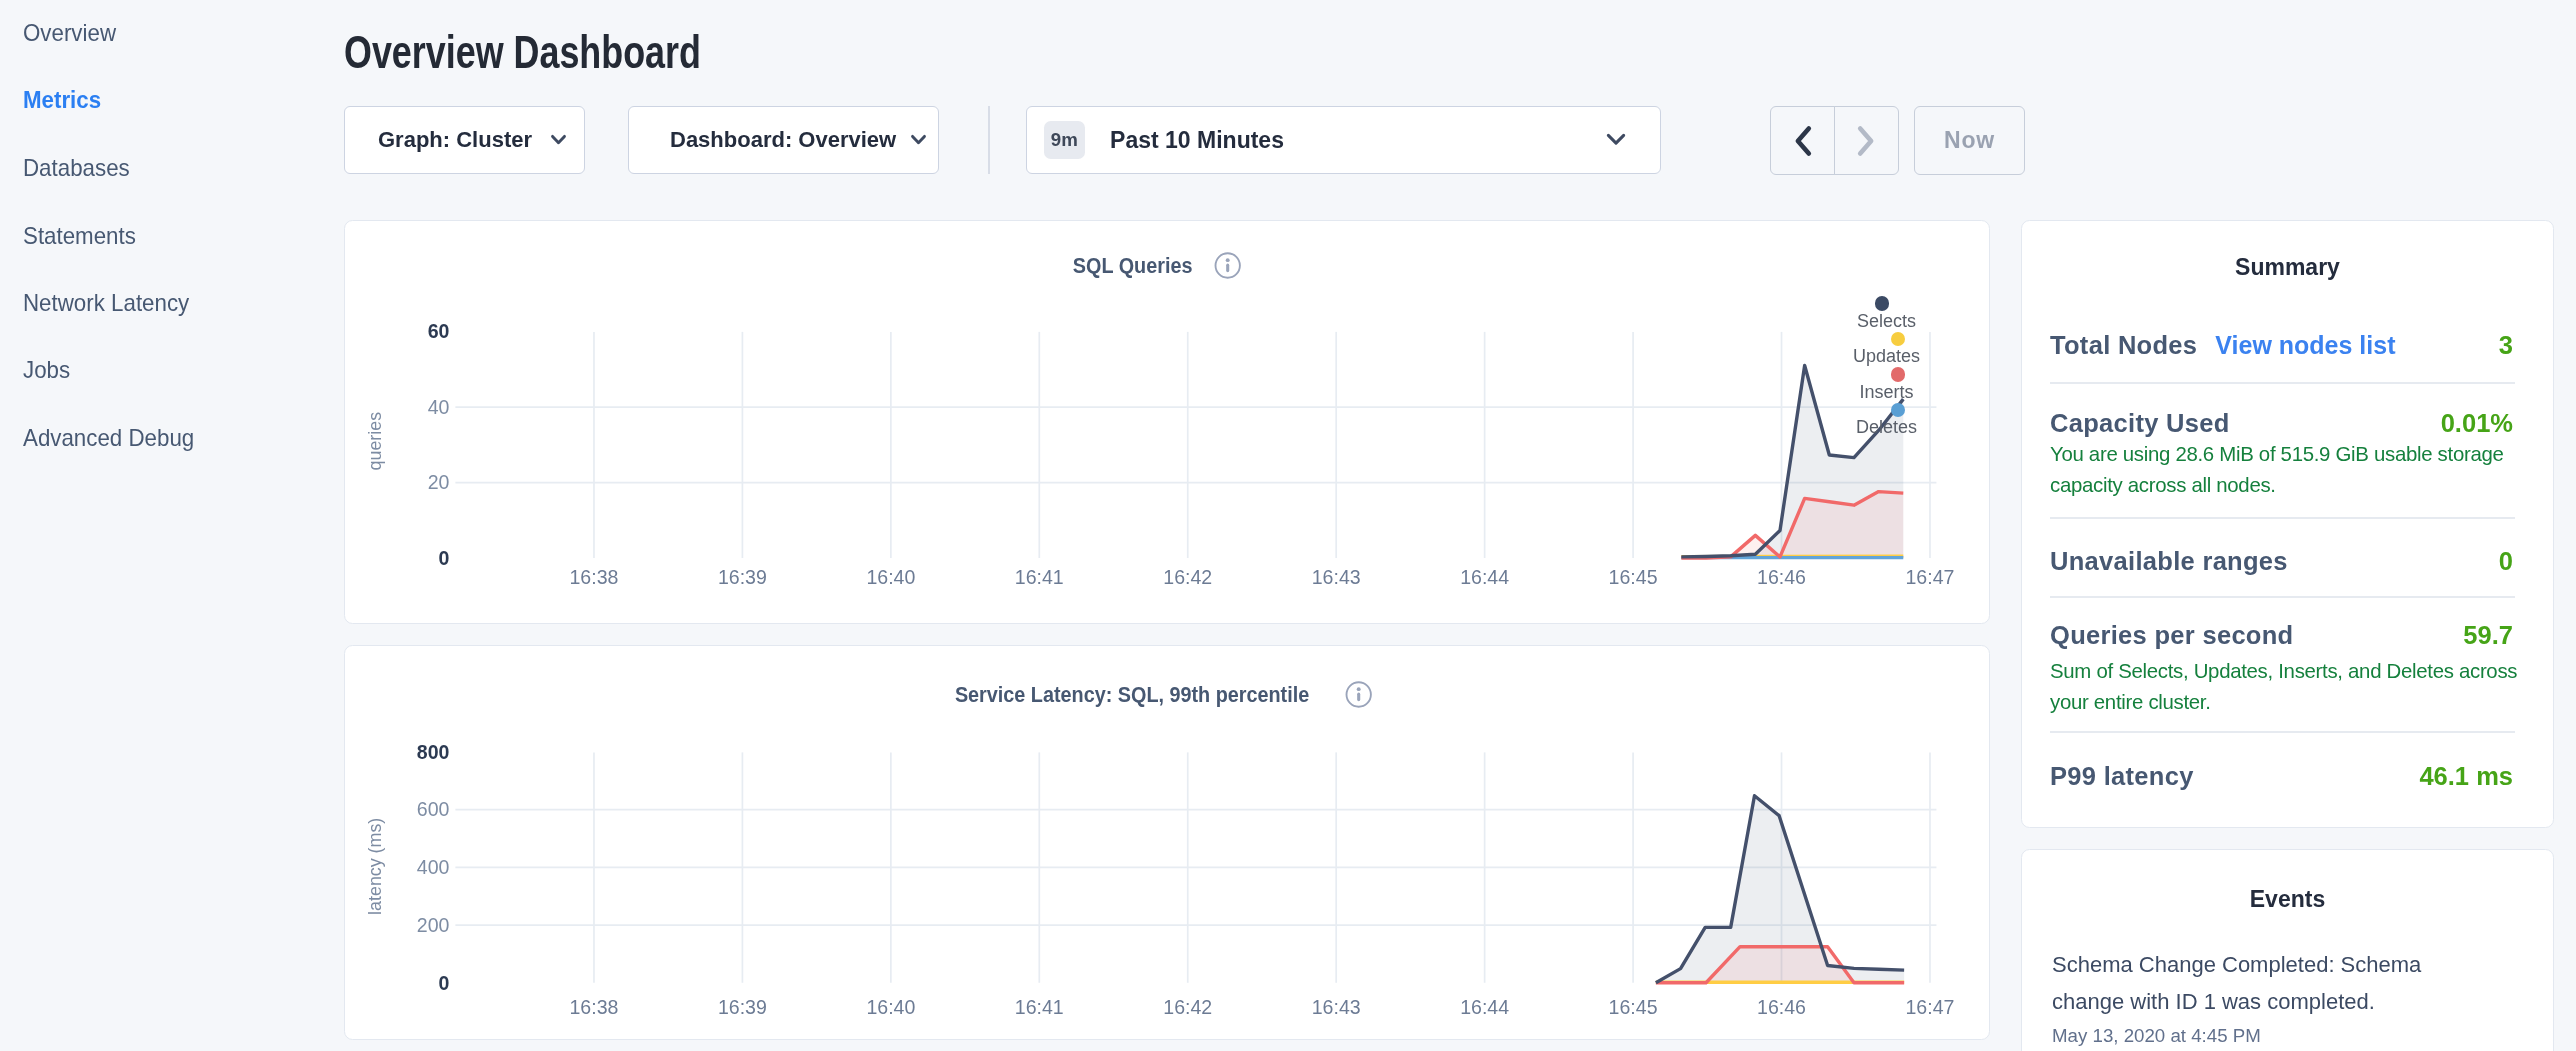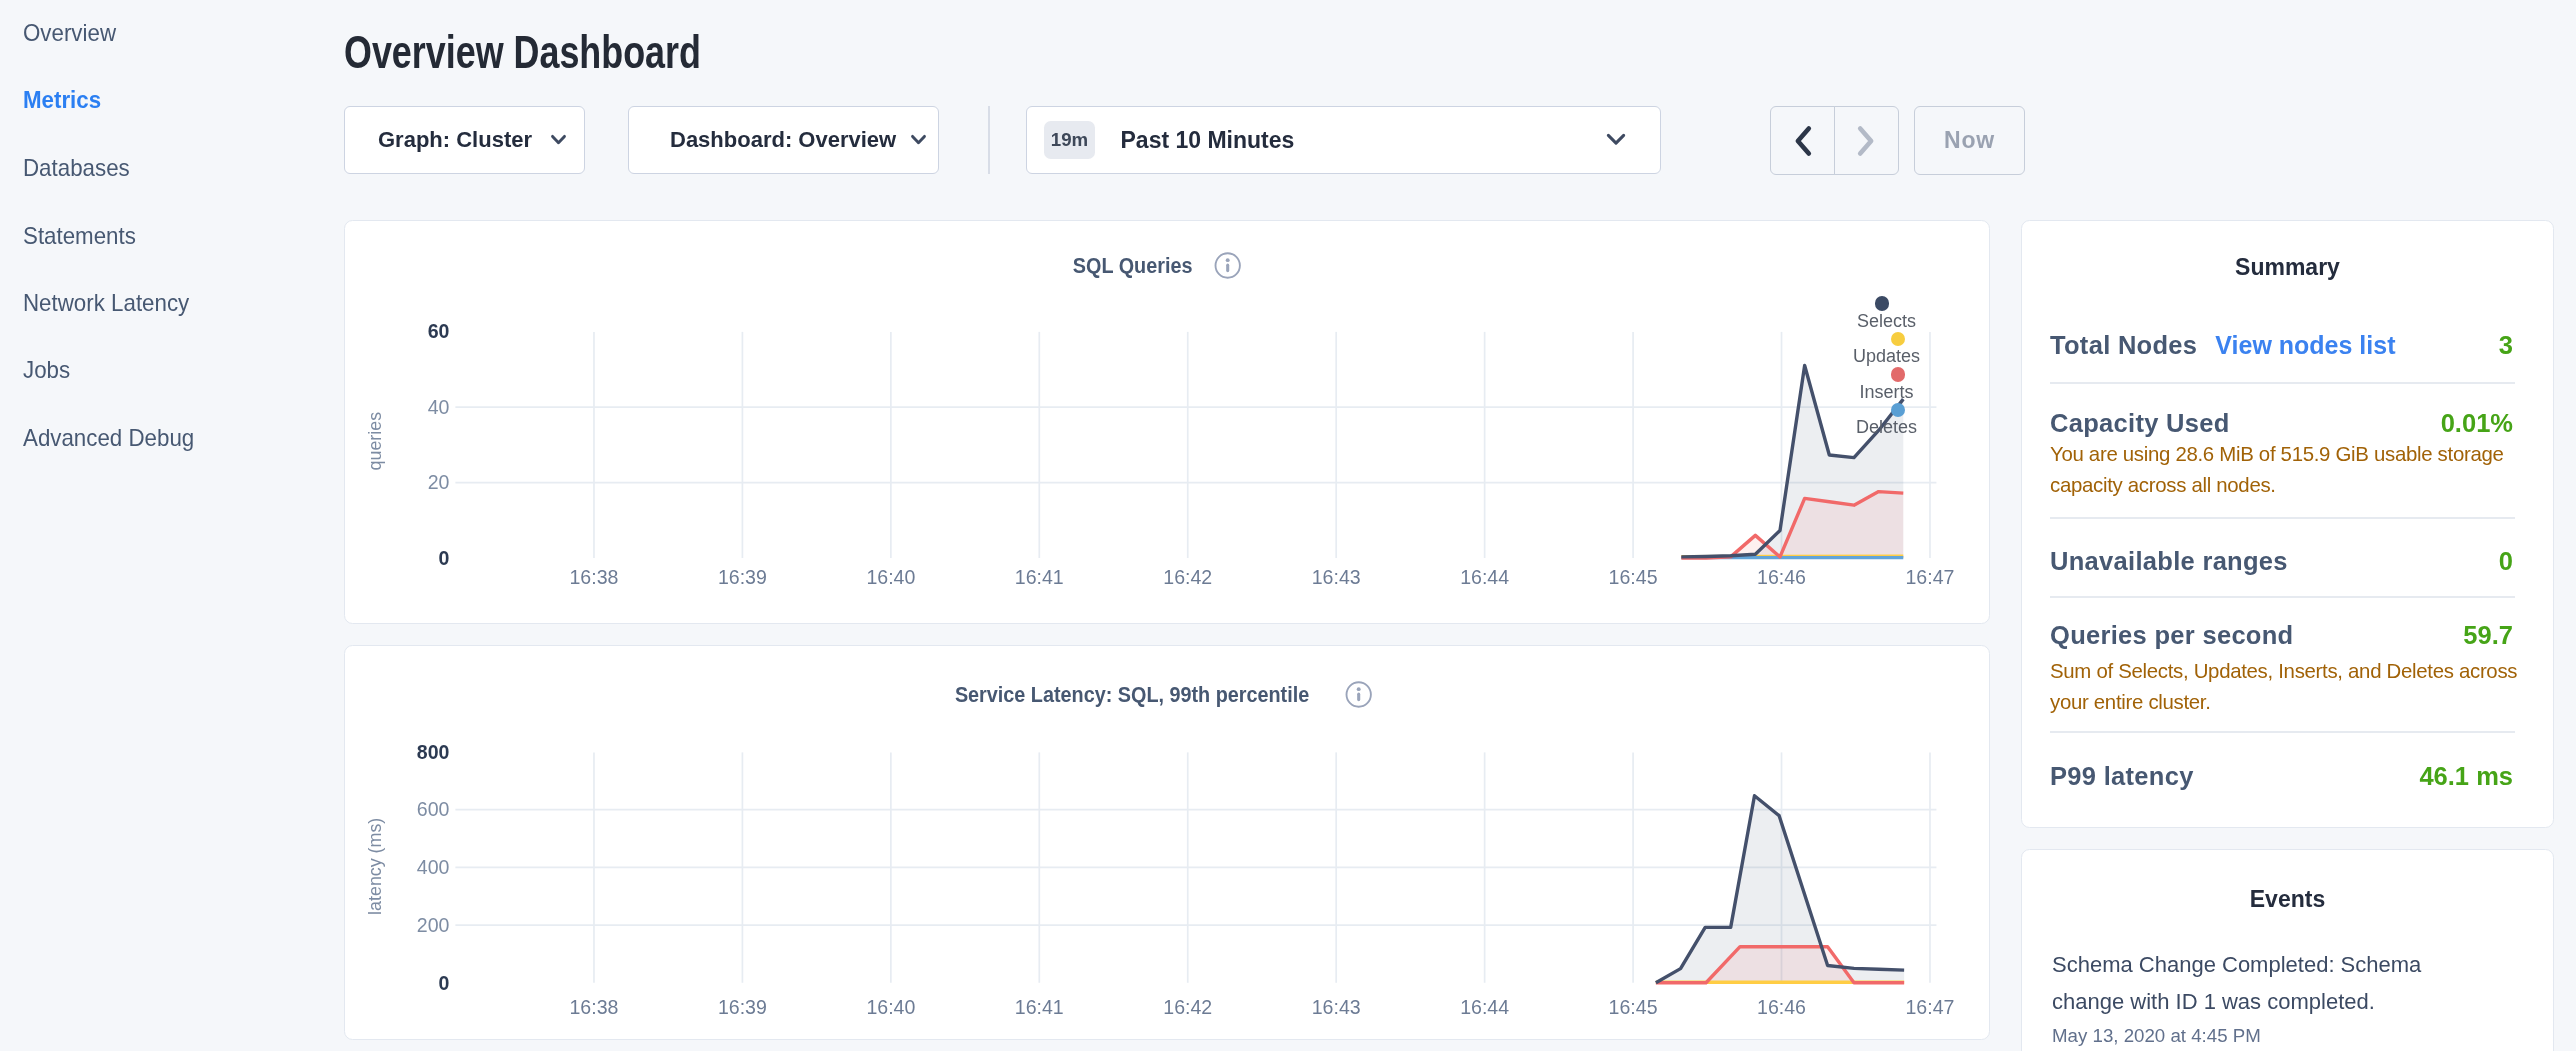--- a/index.html
+++ b/index.html
@@ -25,21 +25,21 @@
 
 .card { position:absolute; background:#fff; border:1.7px solid #e3e8f0; border-radius:8.5px; }
 
 .ctitle { position:absolute; width:100%; display:flex; align-items:center; justify-content:center; font-size:22px; font-weight:bold; color:#475872; }
 .legend { position:absolute; display:flex; align-items:center; font-size:18px; color:#595f69; }
 .legend .dot { width:14.5px; height:14.5px; border-radius:50%; margin-right:9.4px; }
 
 
 .srow-label { font-size:25.5px; font-weight:bold; color:#475872; letter-spacing:0.3px; }
 .srow-val { font-size:25.5px; font-weight:bold; color:#46a417; }
-.sdesc { font-size:20.4px; color:#a16207; line-height:31px; letter-spacing:-0.3px; white-space:nowrap; }
+.sdesc { font-size:20.4px; color:#15803d; line-height:31px; letter-spacing:-0.3px; white-space:nowrap; }
 .sdivider { position:absolute; left:29px; width:465px; height:1.7px; background:#e6eaf0; }
 </style>
 </head>
 <body>
 
 <div class="nav">
   <div style="top:18.7px;">Overview</div>
   <div style="top:86px;" class="active">Metrics</div>
   <div style="top:154px;">Databases</div>
   <div style="top:222px;">Statements</div>
@@ -57,21 +57,21 @@
     </svg>
 </div>
 <div class="ctl" style="left:628px; width:311px; padding-left:41px;">
   <span class="lbl" style="font-size:22px;">Dashboard: Overview</span>
   <svg width="17" height="13.6" viewBox="0 0 20 16" style="margin-left:13.6px;">
       <polyline points="3,4 10,11.5 17,4" fill="none" stroke="#3e4a61" stroke-width="3.4" stroke-linecap="round" stroke-linejoin="round"></polyline>
     </svg>
 </div>
 <div class="vdiv"></div>
 <div class="ctl" style="left:1026px; width:635px; padding-left:17px;">
-  <span class="badge10m">19m</span>
+  <span class="badge10m">9m</span>
   <span class="lbl" style="margin-left:25.5px;">Past 10 Minutes</span>
   <svg width="24" height="15.3" viewBox="0 0 28 18" style="position:absolute; right:32px;">
       <polyline points="5,4 14,13 23,4" fill="none" stroke="#3e4a61" stroke-width="3.6" stroke-linecap="round" stroke-linejoin="round"></polyline>
     </svg>
 </div>
 <div class="navbtn" style="left:1770px; width:65px; border-radius:6px 0 0 6px; border-right:0.9px solid #c7ceda;">
   <svg width="21" height="32" viewBox="0 0 25 38">
       <polyline points="20,4 7,19 20,34" fill="none" stroke="#2c3648" stroke-width="5.5" stroke-linecap="round" stroke-linejoin="round"></polyline>
     </svg>
 </div>

